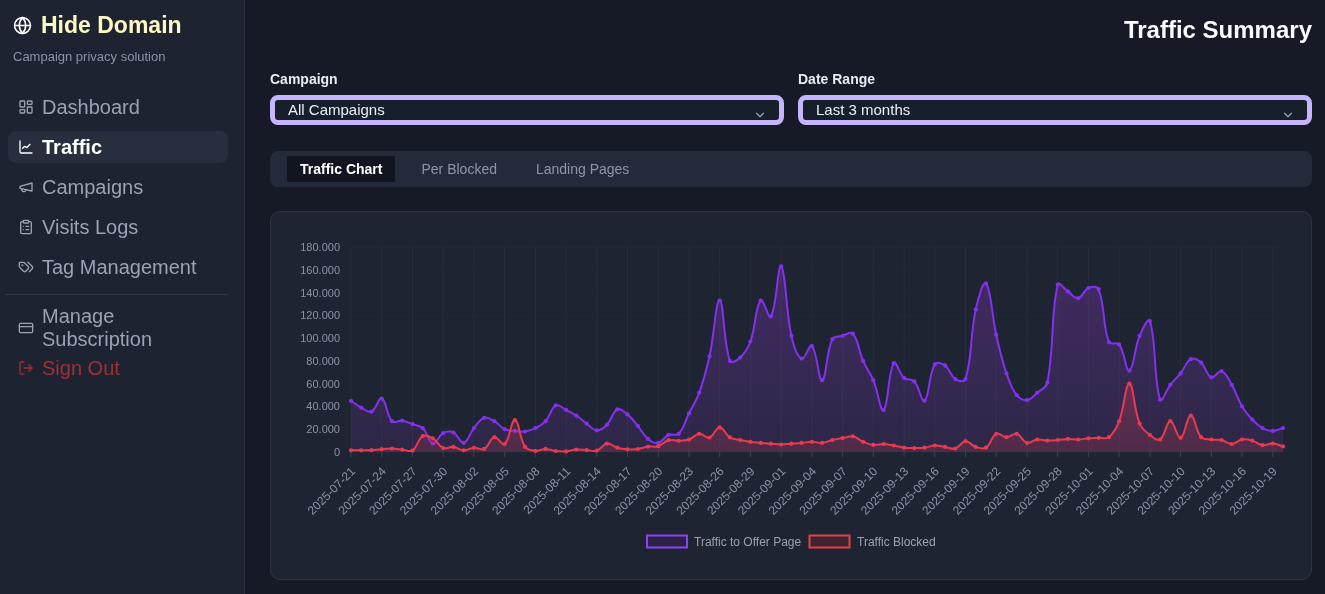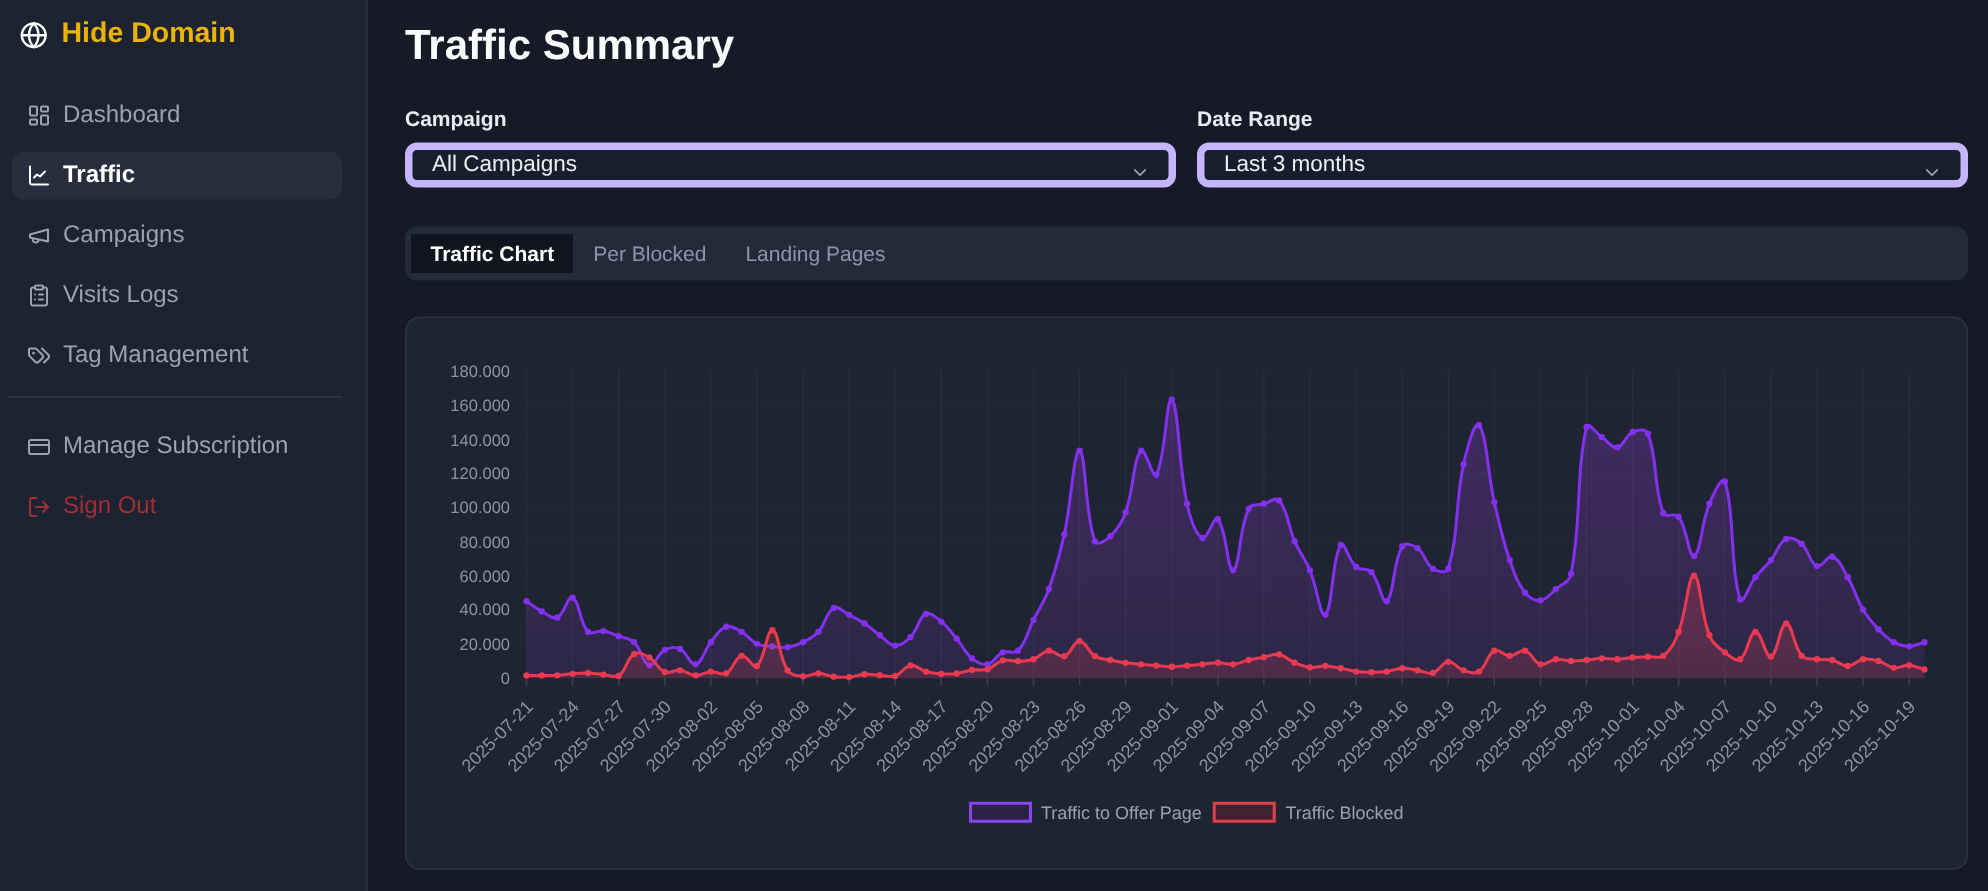--- a/index.html
+++ b/index.html
@@ -1,52 +1,53 @@
 <!DOCTYPE html>
 <html><head>
 <meta charset="utf-8">
 <title>Hide Domain</title>
 <style>
 * { margin:0; padding:0; box-sizing:border-box; }
 html,body { width:1325px; height:594px; overflow:hidden; }
 body { background:#151a26; font-family:"Liberation Sans", sans-serif; color:#f3f5f8; }
 .sidebar { position:fixed; left:0; top:0; width:245px; height:594px; background:#1d2330; border-right:1px solid #2a3140; }
 .brand { display:flex; align-items:center; gap:9px; padding:12px 0 0 13px; }
-.brand h1 { font-size:19px; font-weight:700; letter-spacing:0; color:#eab308; }
+.brand h1 { font-size:23px; font-weight:700; letter-spacing:0; color:#fef9c3; }
 .brand svg { display:block; }
 .tagline { padding:10px 0 0 13px; font-size:13px; color:#8a92a5; }
 nav { margin-top:27px; padding:0 16px 0 8px; }
-.nav-item { display:flex; align-items:center; gap:8px; height:32px; margin-bottom:8px; padding:0 10px; border-radius:8px; font-size:16px; color:#9aa2b3;text-align:center; }
+.nav-item { display:flex; align-items:center; gap:8px; height:32px; margin-bottom:8px; padding:0 10px; border-radius:8px; font-size:20px; color:#9aa2b3; }
 .nav-item svg { flex:0 0 auto; }
 .nav-item.active { background:#272e3d; color:#ffffff; font-weight:700; }
 .nav-sep { border:none; border-top:1px solid #2f3646; margin:11px 0 17px -3px; }
 .nav-item.signout { color:#a02f36; }
 .main { margin-left:245px; padding:0 13px 0 25px; }
-.main h2 { font-size:28px; line-height:24px; font-weight:700; padding-top:18px; color:#fafbfc; }
+.main h2 { font-size:24px; line-height:24px; font-weight:700; padding-top:18px; color:#fafbfc;text-align:right; }
 .filters { display:flex; gap:14px; margin-top:29px; }
 .fcol { flex:1; }
 .fcol label { display:block; font-size:14px; font-weight:700; color:#e8ebf0; margin-bottom:8px; }
 .select { position:relative; height:29.5px; background:#181f2c; border:5px solid #c4b5fd; border-radius:8px; display:flex; align-items:center; padding:0 13px; font-size:15px; color:#eceff4; }
 .select .chev { position:absolute; right:12px; top:8px; }
 .tabs { margin-top:26.5px; height:36px; background:#232a39; border-radius:8px; display:flex; align-items:center; padding:0 4px; }
-.tab { height:26px; display:flex; align-items:center; padding:0 13px; border-radius:0; font-size:14px; color:#8d95a8; }
+.tab { height:26px; display:flex; align-items:center; padding:0 13px; border-radius:0; font-size:14px; color:#8d95a8;margin-left:13px; }
 .tab.active { background:#10151f; color:#ffffff; font-weight:700; }
 .card { margin-top:24px; height:369px; background:#1e2432; border:1px solid #2c3445; border-radius:10px; overflow:hidden; }
 </style>
 </head>
 <body>
 <div class="sidebar">
   <div class="brand">
     <svg width="19" height="19" viewBox="0 0 24 24" fill="none" stroke="#fafbfc" stroke-width="2" stroke-linecap="round" stroke-linejoin="round">
         <circle cx="12" cy="12" r="10"></circle>
         <path d="M12 2a14.5 14.5 0 0 0 0 20 14.5 14.5 0 0 0 0-20"></path>
         <path d="M2 12h20"></path>
       </svg>
     <h1>Hide Domain</h1>
   </div>
+  <div class="tagline">Campaign privacy solution</div>
   <nav>
     <div class="nav-item"><svg width="16" height="16" viewBox="0 0 24 24" fill="none" stroke="#9aa2b3" stroke-width="2" stroke-linecap="round" stroke-linejoin="round">
           <rect width="7" height="9" x="3" y="3" rx="1"></rect>
           <rect width="7" height="5" x="14" y="3" rx="1"></rect>
           <rect width="7" height="9" x="14" y="12" rx="1"></rect>
           <rect width="7" height="5" x="3" y="16" rx="1"></rect>
         </svg>Dashboard</div>
     <div class="nav-item active"><svg width="16" height="16" viewBox="0 0 24 24" fill="none" stroke="#ffffff" stroke-width="2" stroke-linecap="round" stroke-linejoin="round">
           <path d="M3 3v16a2 2 0 0 0 2 2h16"></path>
           <path d="m7 14 3-3 3 2 5-5"></path>

